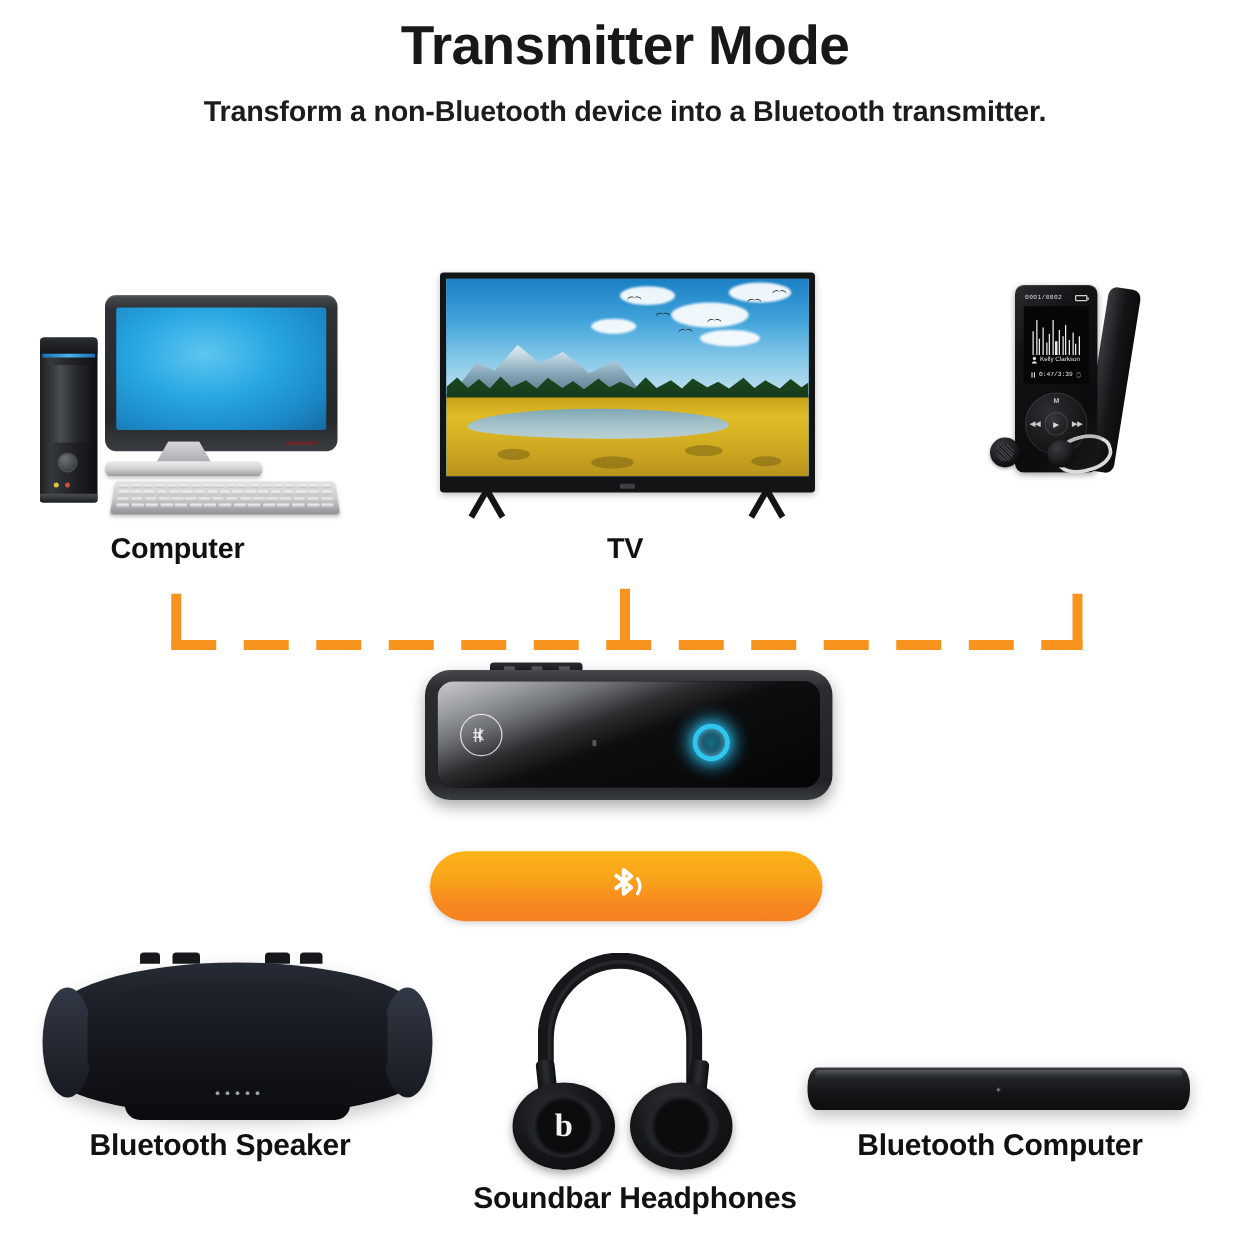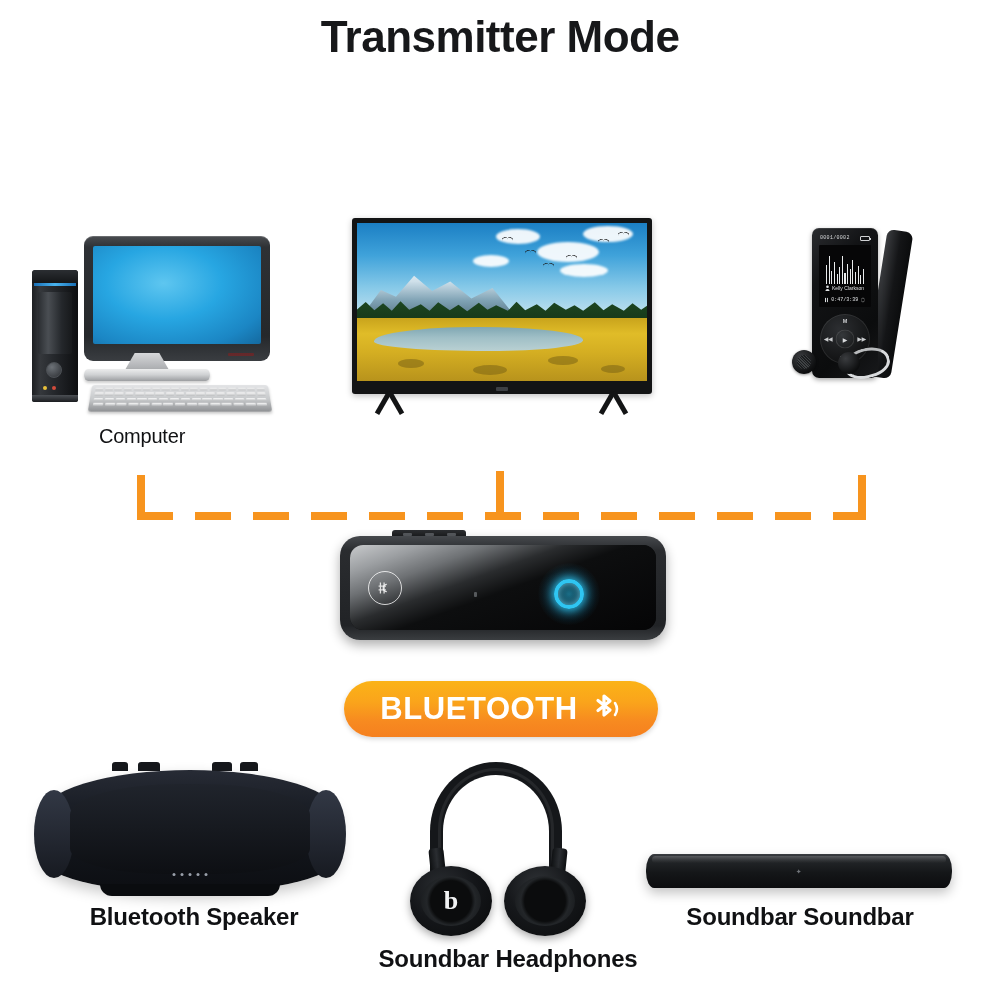--- a/index.html
+++ b/index.html
@@ -44,21 +44,21 @@
   }
   .pill-bt {
     left: 344px; top: 681px; width: 314px; height: 56px;
     font-size: 31px; letter-spacing: 0.6px;
   }
   .bt-glyph { display: flex; align-items: center; }
 
   
   .dev-label {
     position: absolute; text-align: center;
-    font-size: 20px; font-weight: 400; color: #101113;
+    font-size: 23px; font-weight: 700; color: #101113;
     letter-spacing: -0.2px;
   }
 
   
   .connectors { position: absolute; left: 0; top: 455px; width: 1000px; height: 90px; }
 
   
   .computer { position: absolute; left: 12px; top: 228px; width: 270px; height: 190px; }
   .tower {
     position: absolute; left: 20px; top: 42px; width: 46px; height: 132px;
@@ -408,20 +408,21 @@
     width: 14px; height: 9px; color: #71757a; font-size: 7px; text-align: center;
     letter-spacing: 0.4px;
   }
 </style>
 </head>
 <body>
 
 <div class="page">
 
   <div class="title">Transmitter Mode</div>
+  <div class="subtitle">Transform a non-Bluetooth device into a Bluetooth transmitter.</div>
 
 
   <div class="computer">
     <div class="tower">
       <div class="tower-top"></div>
       <div class="tower-stripe"></div>
       <div class="tower-bay"></div>
       <div class="tower-pwr"></div>
       <div class="tower-led led-y"></div>
       <div class="tower-led led-r"></div>
@@ -537,20 +538,21 @@
         <div class="scrub" style="left:14%; bottom:8%;  width:26px; height:9px;"></div>
         <div class="scrub" style="left:40%; bottom:4%;  width:34px; height:10px;"></div>
         <div class="scrub" style="left:66%; bottom:10%; width:30px; height:9px;"></div>
         <div class="scrub" style="left:84%; bottom:5%;  width:24px; height:8px;"></div>
       </div>
       <div class="tv-logo"></div>
     </div>
     <div class="tv-leg tv-leg-l"></div>
     <div class="tv-leg tv-leg-r"></div>
   </div>
+  <div class="dev-label" style="left:400px; top:425px; width:200px;">TV</div>
 
   <div class="mp3">
     <div class="mp3-back"></div>
     <div class="mp3-body">
       <div class="mp3-statusbar">
         <span class="mp3-sb-text">0001/0002</span>
         <span class="mp3-batt"></span>
       </div>
       <div class="mp3-screen">
         <div class="eq" id="mp3-eq">
@@ -630,21 +632,20 @@
         <div class="rcv-dot"></div>
         <div class="rcv-led">
           <div class="rcv-led-glow"></div>
           <div class="rcv-led-ring"></div>
         </div>
       </div>
     </div>
   </div>
 
   <div class="pill pill-bt">
-    <span>BLUETOOTH</span>
     <span class="bt-glyph">
       <svg width="32" height="36" viewBox="0 0 32 36">
         <path d="M8 9.5l12 9.5-6 5V5l6 5-12 9.5" stroke="#ffffff" stroke-width="3.2" fill="none" stroke-linejoin="round" stroke-linecap="round"></path>
         <path d="M25 12a11 11 0 0 1 0 12" stroke="#ffffff" stroke-width="2.6" fill="none" stroke-linecap="round"></path>
       </svg>
     </span>
   </div>
 
   <div class="speaker">
     <div class="spk-btns">
@@ -660,21 +661,21 @@
       <div class="spk-leds">
         <i></i>
         <i></i>
         <i></i>
         <i></i>
         <i></i>
       </div>
       <div class="spk-foot"></div>
     </div>
   </div>
-  <div class="dev-label" style="left:44px; top:903px; width:300px; font-size:24px; font-weight:700;">Bluetooth Speaker</div>
+  <div class="dev-label" style="left:26px; top:903px; width:300px; font-size:24px; font-weight:700;">Bluetooth Speaker</div>
 
   <div class="headphones">
     <div class="hp-band"></div>
     <div class="hp-band-hi"></div>
     <div class="hp-arm hp-arm-l"></div>
     <div class="hp-arm hp-arm-r"></div>
     <div class="hp-cup hp-cup-l">
       <div class="hp-pad"></div>
       <div class="hp-b">b</div>
     </div>
@@ -683,15 +684,15 @@
     </div>
   </div>
   <div class="dev-label" style="left:358px; top:945px; width:300px; font-size:24px; font-weight:700;">Soundbar Headphones</div>
 
   <div class="soundbar">
     <div class="sb-body">
       <div class="sb-hi"></div>
       <div class="sb-logo">✦</div>
     </div>
   </div>
-  <div class="dev-label" style="left:650px; top:903px; width:300px; font-size:24px; font-weight:700;">Soundbar Soundbar</div>
+  <div class="dev-label" style="left:650px; top:903px; width:300px; font-size:24px; font-weight:700;">Bluetooth Computer</div>
 
 </div>
 
 </body></html>

